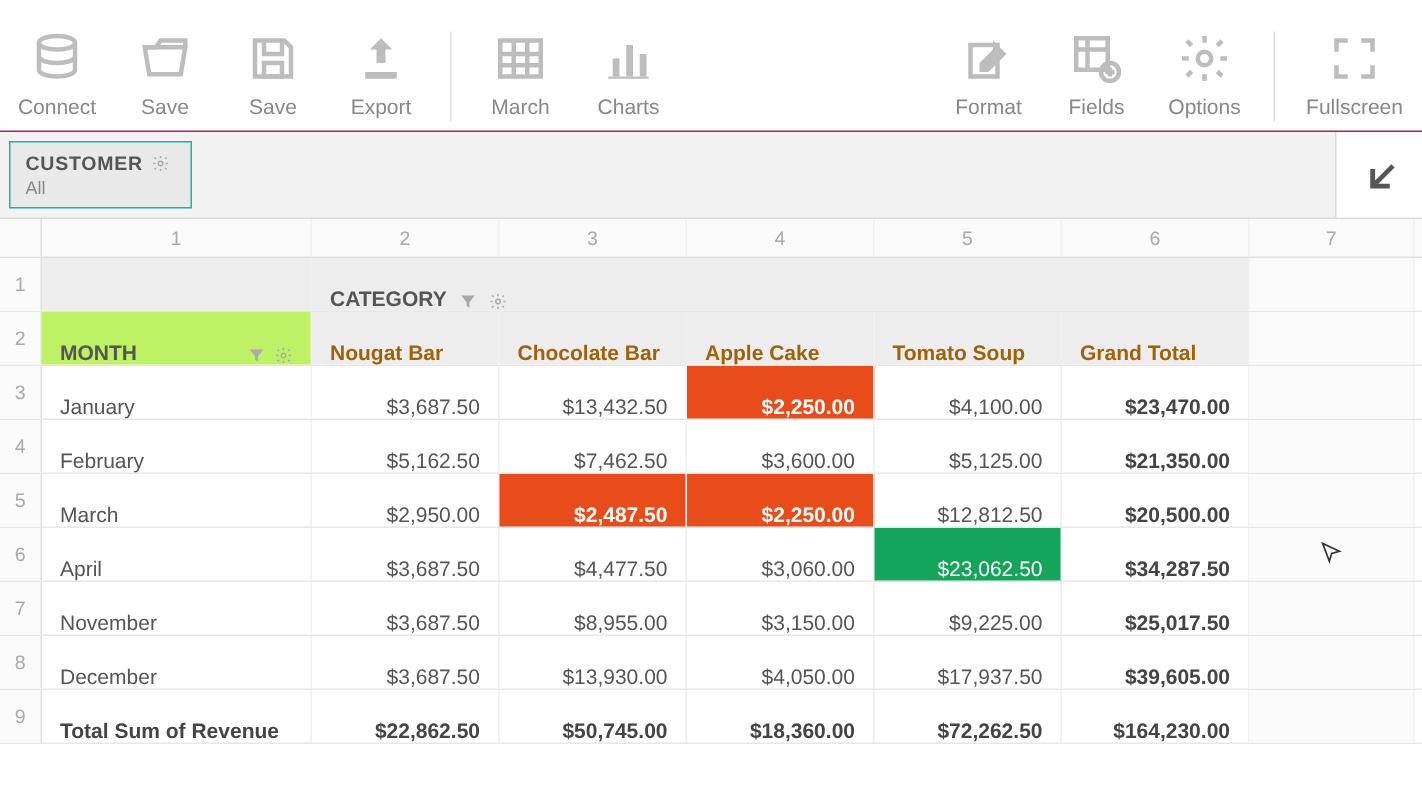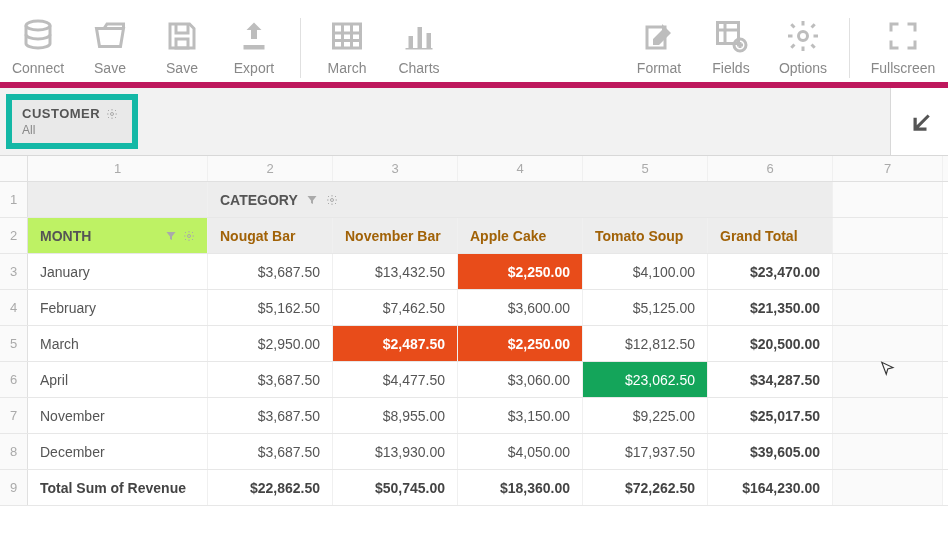--- a/index.html
+++ b/index.html
@@ -12,21 +12,21 @@
     height: 537px;
     overflow: hidden;
     position: relative;
   }
   
   .toolbar {
     display: flex;
     align-items: center;
     height: 88px;
     padding: 8px 2px 0 2px;
-    border-bottom: 6px solid #be185d;
+    border-bottom: 1px solid #be185d;
   }
   .tool-group {
     display: flex;
     align-items: flex-start;
     position: relative;
   }
   .tool-btn {
     display: flex;
     flex-direction: column;
     align-items: center;
@@ -62,21 +62,21 @@
     display: flex;
     align-items: stretch;
     border-bottom: 1px solid #d8d8d8;
     background: #f2f2f2;
     position: relative;
   }
   .filter-pill {
     margin: 6px;
     padding: 6px 14px 6px 10px;
     background: #e9e9e9;
-    border: 6px solid #14b8a6;
+    border: 1px solid #14b8a6;
     display: flex;
     flex-direction: column;
     gap: 2px;
     min-width: 110px;
   }
   .filter-head {
     display: flex;
     align-items: center;
     gap: 6px;
     font-weight: bold;
@@ -141,21 +141,21 @@
   .row {
     display: flex;
     border-bottom: 1px solid #e7e7e7;
     height: 36px;
     align-items: stretch;
   }
   .row .rownum-gutter { height: 100%; }
   .cell {
     flex: 0 0 auto;
     display: flex;
-    align-items: center;
+    align-items: flex-end;
     padding: 0 12px;
     color: #555;
     font-size: 14px;
     border-right: 1px solid #f0f0f0;
   }
   .cell.num { justify-content: flex-end; }
   .cell.bold { font-weight: bold; color: #444; }
   .cell.hdr {
     background: #ededed;
     font-weight: 700;
@@ -373,21 +373,21 @@
         </span>
         <span class="gear-mini">
           <svg width="12" height="12" viewBox="0 0 24 24" fill="none" stroke="#aaa" stroke-width="2">
               <circle cx="12" cy="12" r="3"></circle>
               <path d="M12 2v3M12 19v3M4 4l2 2M18 18l2 2M2 12h3M19 12h3M4 20l2-2M18 6l2-2"></path>
             </svg>
         </span>
       </span>
     </div>
     <div class="cell w-cat hdr">Nougat Bar</div>
-    <div class="cell w-cat hdr">November Bar</div>
+    <div class="cell w-cat hdr">Chocolate Bar</div>
     <div class="cell w-cat hdr">Apple Cake</div>
     <div class="cell w-cat hdr">Tomato Soup</div>
     <div class="cell w-cat hdr">Grand Total</div>
     <div class="cell w-last gutter-fill"></div>
   </div>
 
   <div id="data-rows">
       <div class="row">
         <div class="rownum-gutter">3</div>
         <div class="cell w-month">January</div>

